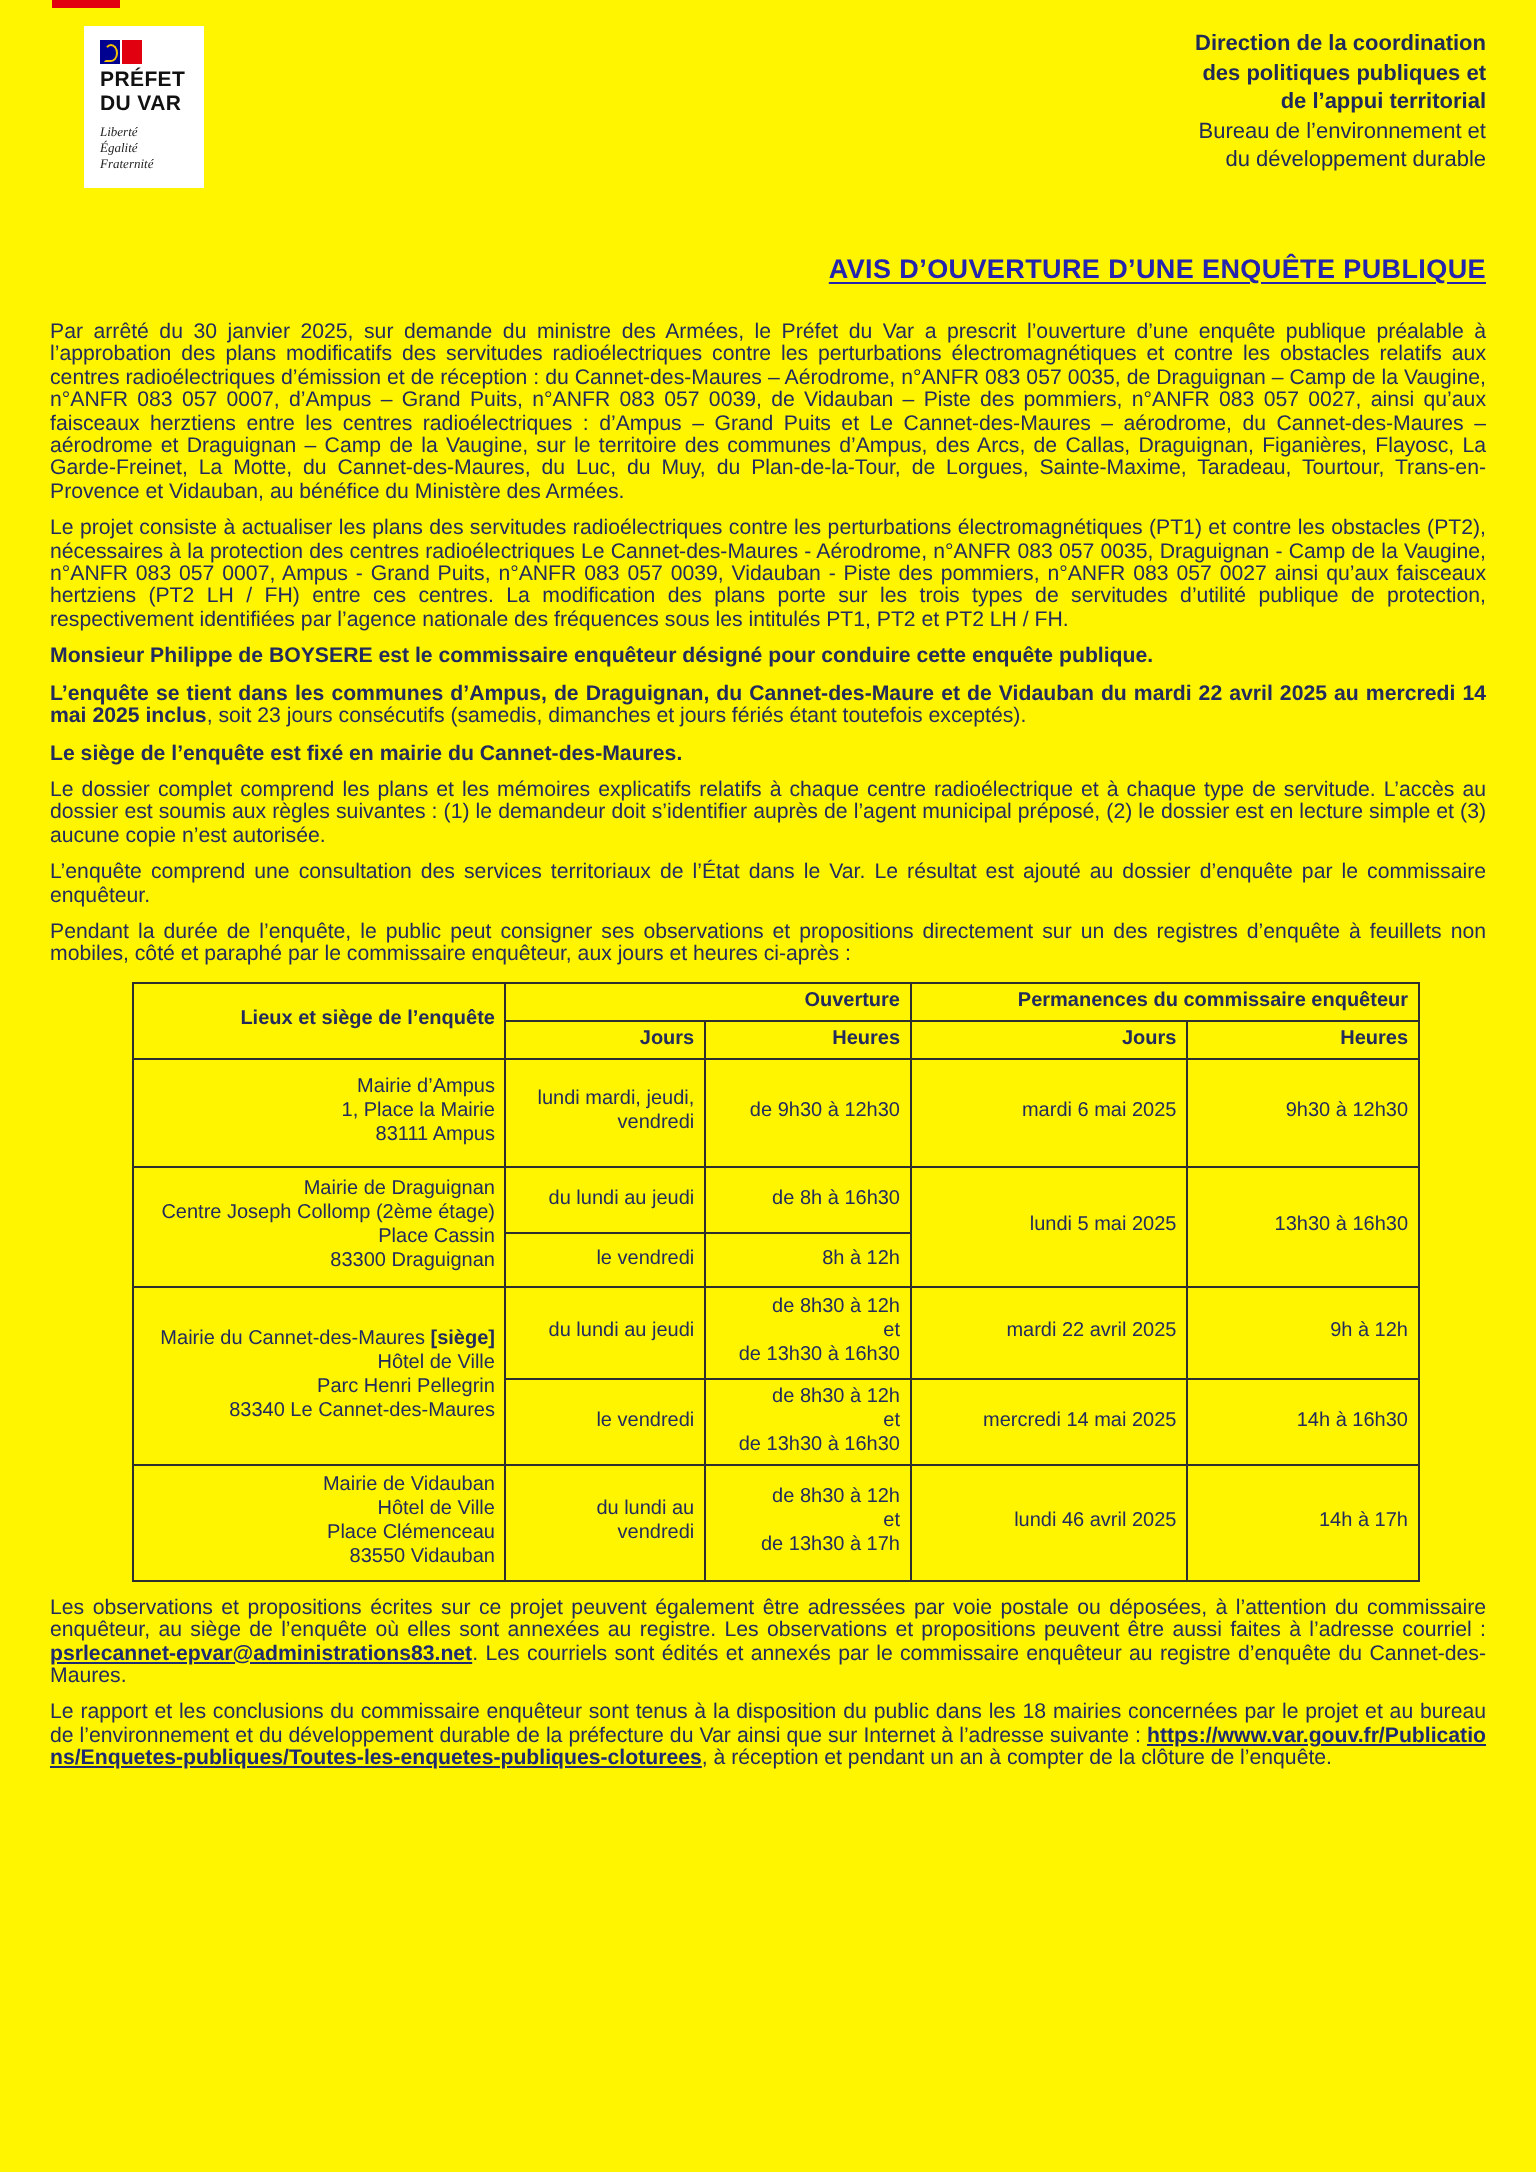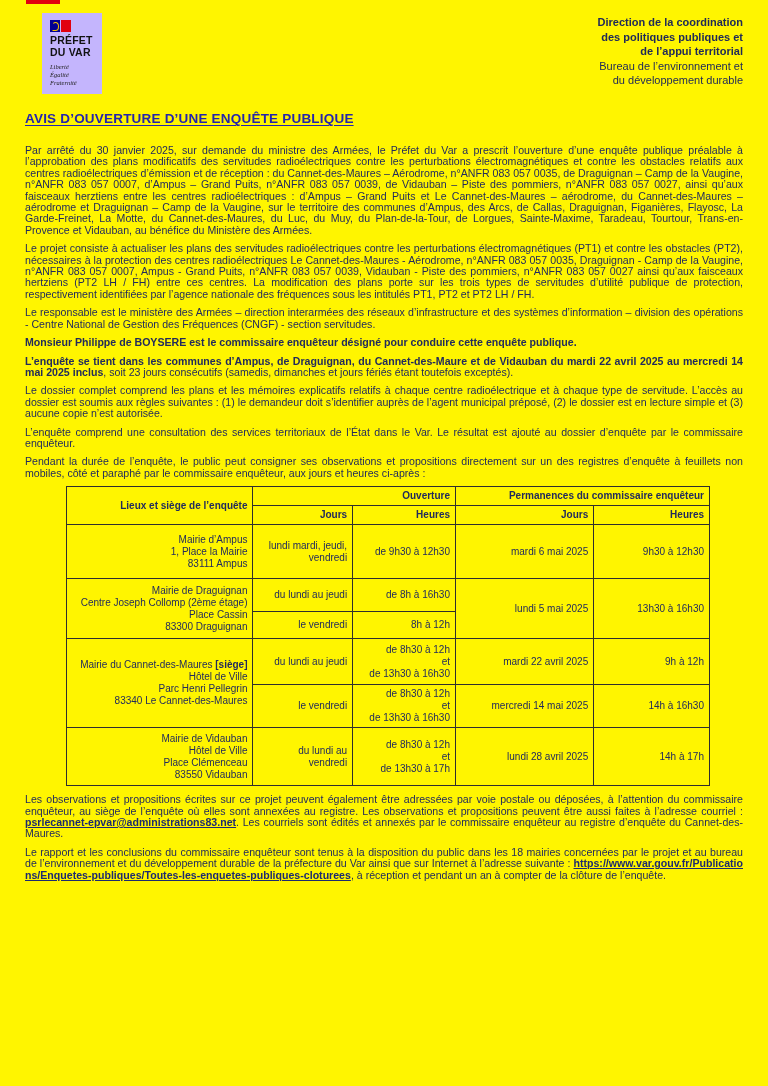--- a/index.html
+++ b/index.html
@@ -8,32 +8,32 @@
     background:#fff500;
     font-family:"Liberation Sans",sans-serif;
     color:#222b5c;
     position:relative;
     overflow:hidden;
   }
   .artifact{position:absolute;left:26px;top:0;width:34px;height:4px;background:#e1000f;}
   .page{padding:0 25px;}
   
   .hdr{display:flex;justify-content:space-between;align-items:flex-start;padding-top:13px;}
-  .logo-box{background:#c4b5fd;width:60px;height:81px;box-sizing:border-box;padding:7px 0 0 8px;margin-left:17px;}
+  .logo-box{background:#ffffff;width:60px;height:81px;box-sizing:border-box;padding:7px 0 0 8px;margin-left:17px;}
   .flag{display:flex;gap:1px;margin-bottom:3px;}
   .flag .fb{width:10px;height:12px;background:#000091;position:relative;}
   .flag .fb::after{content:"";position:absolute;left:2px;top:2px;width:5px;height:7px;border:1px solid #f4c300;border-radius:60% 60% 60% 0;border-left-color:transparent;}
   .flag .fr{width:10px;height:12px;background:#e1000f;}
   .logo-name{font-weight:bold;color:#111;font-size:10.5px;line-height:11.5px;letter-spacing:.2px;}
   .motto{font-family:"Liberation Serif",serif;font-style:italic;color:#222;font-size:6.5px;line-height:8px;margin-top:5px;}
   .dept{text-align:right;font-size:11px;line-height:14.5px;padding-top:2px;color:#202a58;margin-left:16px;}
   .dept .b{font-weight:bold;}
   
   .title{
-    text-align:left;margin-top:17px;
+    text-align:right;margin-top:33px;
     font-size:13.5px;font-weight:bold;color:#2424ad;
     text-decoration:underline;text-underline-offset:2px;letter-spacing:.2px;
   }
   
   .bodytext{margin-top:19px;font-size:10.6px;line-height:11.4px;text-align:justify;}
   .bodytext p{margin:0 0 7px 0;}
   strong{font-weight:bold;}
   .doclink{color:#1d2a70;font-weight:bold;text-decoration:underline;cursor:pointer;}
   .urlbreak{word-break:break-all;}
   
@@ -89,23 +89,23 @@
       <div>Bureau de l’environnement et</div>
       <div>du développement durable</div>
     </div>
   </div>
 
   <div class="title">AVIS D’OUVERTURE D’UNE ENQUÊTE PUBLIQUE</div>
 
   <div class="bodytext">
     <p>Par arrêté du 30 janvier 2025, sur demande du ministre des Armées, le Préfet du Var a prescrit l’ouverture d’une enquête publique préalable à l’approbation des plans modificatifs des servitudes radioélectriques contre les perturbations électromagnétiques et contre les obstacles relatifs aux centres radioélectriques d’émission et de réception : du Cannet-des-Maures – Aérodrome, n°ANFR 083 057 0035, de Draguignan – Camp de la Vaugine, n°ANFR 083 057 0007, d’Ampus – Grand Puits, n°ANFR 083 057 0039, de Vidauban – Piste des pommiers, n°ANFR 083 057 0027, ainsi qu’aux faisceaux herztiens entre les centres radioélectriques : d’Ampus – Grand Puits et Le Cannet-des-Maures – aérodrome, du Cannet-des-Maures – aérodrome et Draguignan – Camp de la Vaugine, sur le territoire des communes d’Ampus, des Arcs, de Callas, Draguignan, Figanières, Flayosc, La Garde-Freinet, La Motte, du Cannet-des-Maures, du Luc, du Muy, du Plan-de-la-Tour, de Lorgues, Sainte-Maxime, Taradeau, Tourtour, Trans-en-Provence et Vidauban, au bénéfice du Ministère des Armées.</p>
     <p>Le projet consiste à actualiser les plans des servitudes radioélectriques contre les perturbations électromagnétiques (PT1) et contre les obstacles (PT2), nécessaires à la protection des centres radioélectriques Le Cannet-des-Maures - Aérodrome, n°ANFR 083 057 0035, Draguignan - Camp de la Vaugine, n°ANFR 083 057 0007, Ampus - Grand Puits, n°ANFR 083 057 0039, Vidauban - Piste des pommiers, n°ANFR 083 057 0027 ainsi qu’aux faisceaux hertziens (PT2 LH / FH) entre ces centres. La modification des plans porte sur les trois types de servitudes d’utilité publique de protection, respectivement identifiées par l’agence nationale des fréquences sous les intitulés PT1, PT2 et PT2 LH / FH.</p>
-    <p>Le responsable est le ministère des Armées – direction interarmées des réseaux d’infrastructure et des systèmes d’information – division des opérations - Centre National de Gestion des Fréquences (CNGF) - section servitudes.</p>
     <p><strong>Monsieur Philippe de BOYSERE est le commissaire enquêteur désigné pour conduire cette enquête publique.</strong></p>
     <p><strong>L’enquête se tient dans les communes d’Ampus, de Draguignan, du Cannet-des-Maure et de Vidauban du mardi 22 avril 2025 au mercredi 14 mai 2025 inclus</strong><span>, soit 23 jours consécutifs (samedis, dimanches et jours fériés étant toutefois exceptés).</span></p>
+    <p><strong>Le siège de l’enquête est fixé en mairie du Cannet-des-Maures.</strong></p>
     <p>Le dossier complet comprend les plans et les mémoires explicatifs relatifs à chaque centre radioélectrique et à chaque type de servitude. L’accès au dossier est soumis aux règles suivantes : (1) le demandeur doit s’identifier auprès de l’agent municipal préposé, (2) le dossier est en lecture simple et (3) aucune copie n’est autorisée.</p>
     <p>L’enquête comprend une consultation des services territoriaux de l’État dans le Var. Le résultat est ajouté au dossier d’enquête par le commissaire enquêteur.</p>
     <p>Pendant la durée de l’enquête, le public peut consigner ses observations et propositions directement sur un des registres d’enquête à feuillets non mobiles, côté et paraphé par le commissaire enquêteur, aux jours et heures ci-après :</p>
 
     <table class="enq">
       <colgroup>
         <col class="c1">
           <col class="c2">
           <col class="c3">
           <col class="c4">
@@ -186,21 +186,21 @@
           <div>Hôtel de Ville</div>
           <div>Place Clémenceau</div>
           <div>83550 Vidauban</div>
         </td>
         <td>du lundi au vendredi</td>
         <td>
           <div>de 8h30 à 12h</div>
           <div>et</div>
           <div>de 13h30 à 17h</div>
         </td>
-        <td>lundi 28 avril 2025</td>
+        <td>lundi 46 avril 2025</td>
         <td>14h à 17h</td>
       </tr>
     </tbody>
       </table>
 
     <p><span>Les observations et propositions écrites sur ce projet peuvent également être adressées par voie postale ou déposées, à l’attention du commissaire enquêteur, au siège de l’enquête où elles sont annexées au registre. Les observations et propositions peuvent être aussi faites à l’adresse courriel : </span><a class="doclink">psrlecannet-epvar@administrations83.net</a><span>. Les courriels sont édités et annexés par le commissaire enquêteur au registre d’enquête du Cannet-des-Maures.</span></p>
     <p><span>Le rapport et les conclusions du commissaire enquêteur sont tenus à la disposition du public dans les 18 mairies concernées par le projet et au bureau de l’environnement et du développement durable de la préfecture du Var ainsi que sur Internet à l’adresse suivante : </span><a class="doclink urlbreak">https://www.var.gouv.fr/Publications/Enquetes-publiques/Toutes-les-enquetes-publiques-cloturees</a><span>, à réception et pendant un an à compter de la clôture de l’enquête.</span></p>
   </div>
 
 </div>

